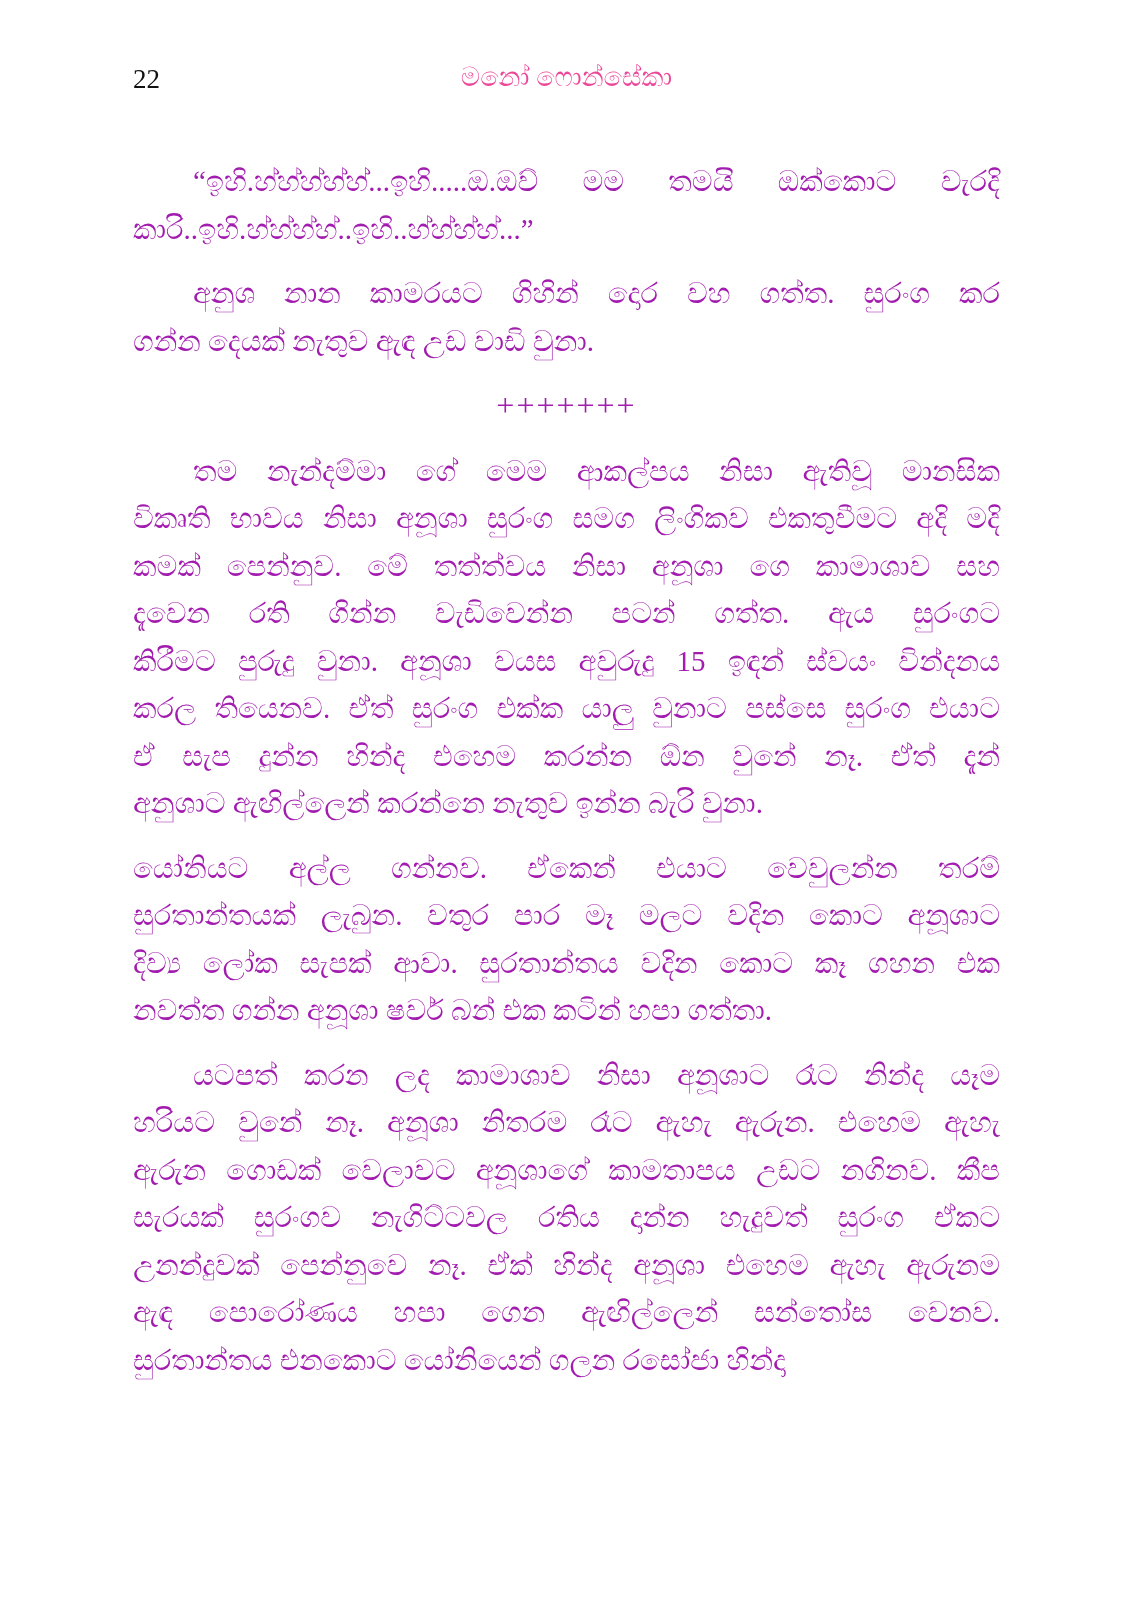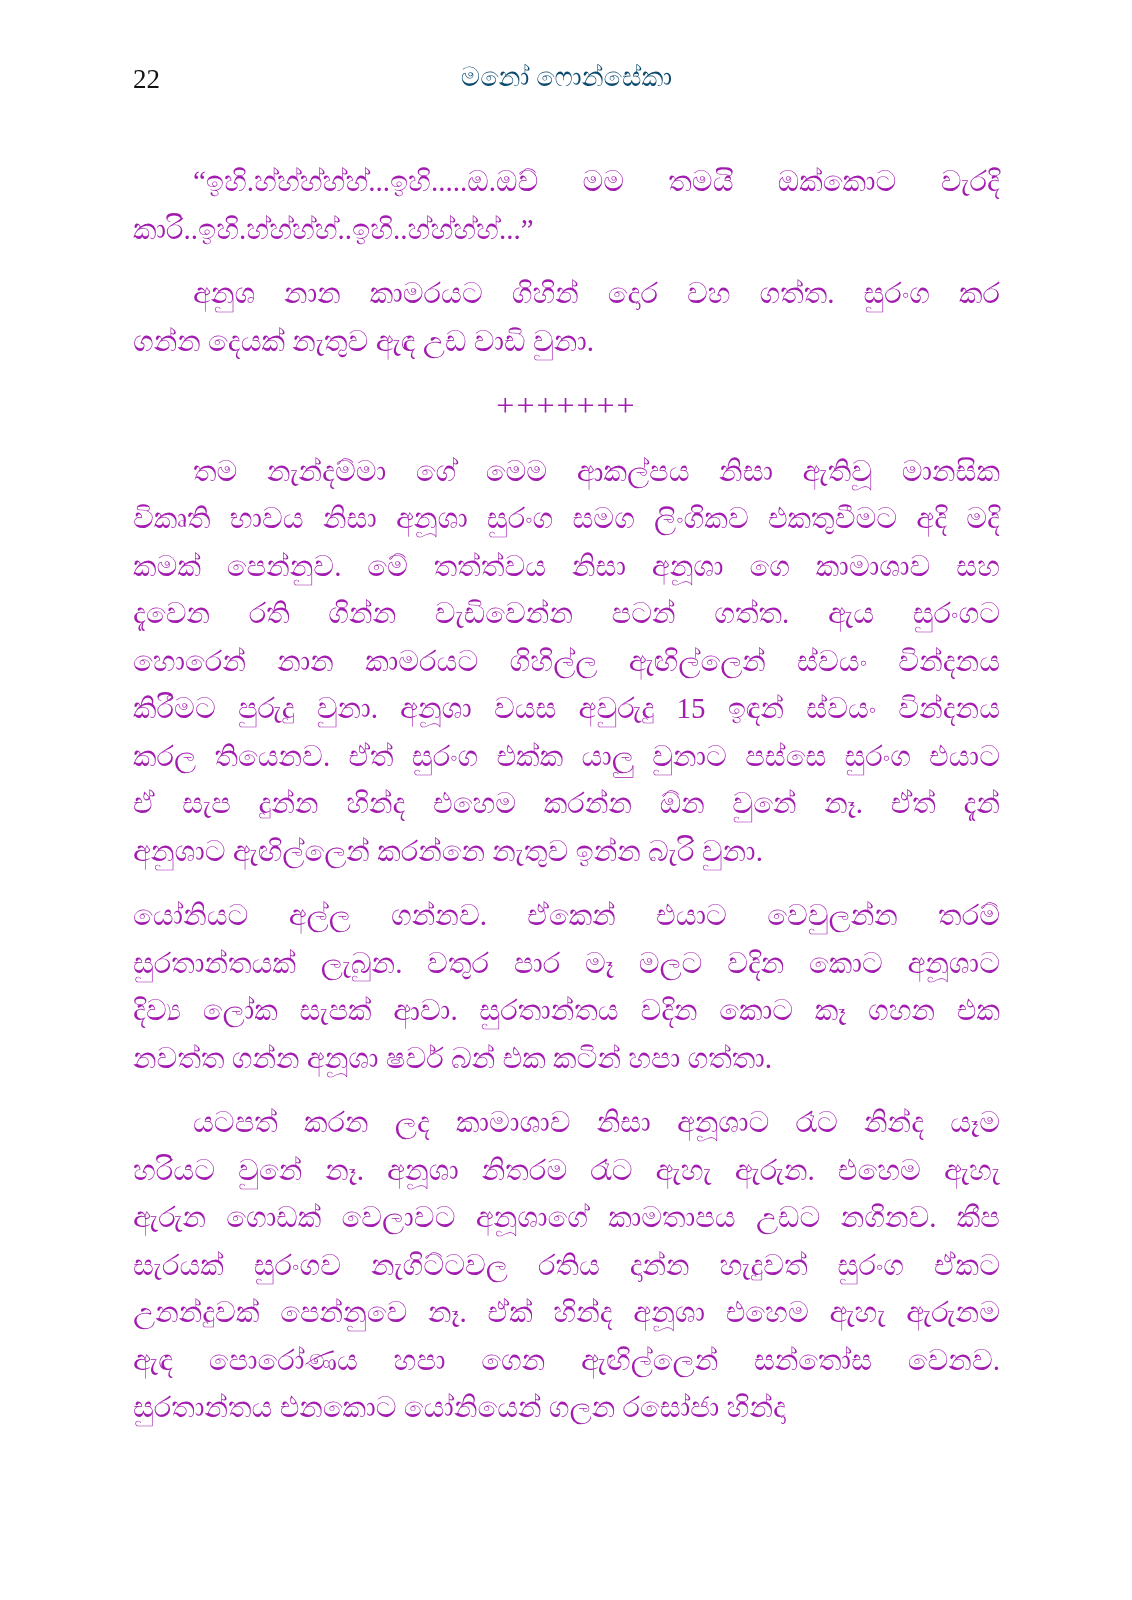--- a/index.html
+++ b/index.html
@@ -29,21 +29,21 @@
     top: 2px;
     font-size: 27px;
     color: #111111;
   }
   .header-title {
     position: absolute;
     left: 0;
     right: 0;
     text-align: center;
     font-size: 27px;
-    color: #0c4a6e;
+    color: #ec4899;
   }
   .text-block {
     position: absolute;
     top: 158px;
     left: 133px;
     width: 867px;
   }
   .para {
     margin: 0 0 17px 0;
   }
@@ -93,21 +93,20 @@
         <div class="line last">ගන්න දෙයක් නැතුව ඇඳ උඩ වාඩි වුනා.</div>
       </div>
       <div class="para separator">
         <div class="line first last">+++++++</div>
       </div>
       <div class="para body">
         <div class="line first">තම නැන්දම්මා ගේ මෙම ආකල්පය නිසා ඇතිවූ මානසික</div>
         <div class="line">විකෘති භාවය නිසා අනූශා සුරංග සමග ලිංගිකව එකතුවීමට අදි මදි</div>
         <div class="line">කමක් පෙන්නුව. මේ තත්ත්වය නිසා අනූශා ගෙ කාමාශාව සහ</div>
         <div class="line">දැවෙන රති ගින්න වැඩිවෙන්න පටන් ගත්ත. ඇය සුරංගට</div>
-        <div class="line">හොරෙන් නාන කාමරයට ගිහිල්ල ඇඟිල්ලෙන් ස්වයං වින්දනය</div>
         <div class="line">කිරීමට පුරුදු වුනා. අනූශා වයස අවුරුදු 15 ඉඳන් ස්වයං වින්දනය</div>
         <div class="line">කරල තියෙනව. ඒත් සුරංග එක්ක යාලු වුනාට පස්සෙ සුරංග එයාට</div>
         <div class="line">ඒ සැප දුන්න හින්ද එහෙම කරන්න ඕන වුනේ නෑ. ඒත් දැන්</div>
         <div class="line last">අනුශාට ඇඟිල්ලෙන් කරන්නෙ නැතුව ඉන්න බැරි වුනා.</div>
       </div>
       <div class="para body">
         <div class="line">යෝනියට අල්ල ගන්නව. ඒකෙන් එයාට වෙවුලන්න තරම්</div>
         <div class="line">සුරතාන්තයක් ලැබුන. වතුර පාර මෑ මලට වදින කොට අනූශාට</div>
         <div class="line">දිව්‍ය ලෝක සැපක් ආවා. සුරතාන්තය වදින කොට කෑ ගහන එක</div>
         <div class="line last">නවත්ත ගන්න අනූශා ෂවර් බන් එක කටින් හපා ගත්තා.</div>

